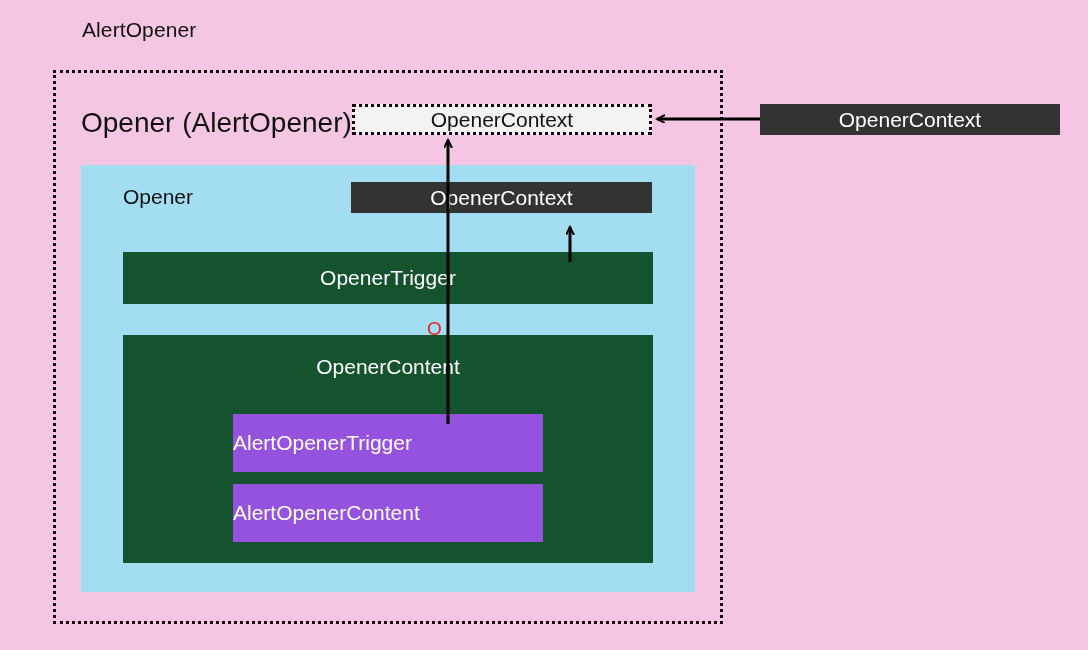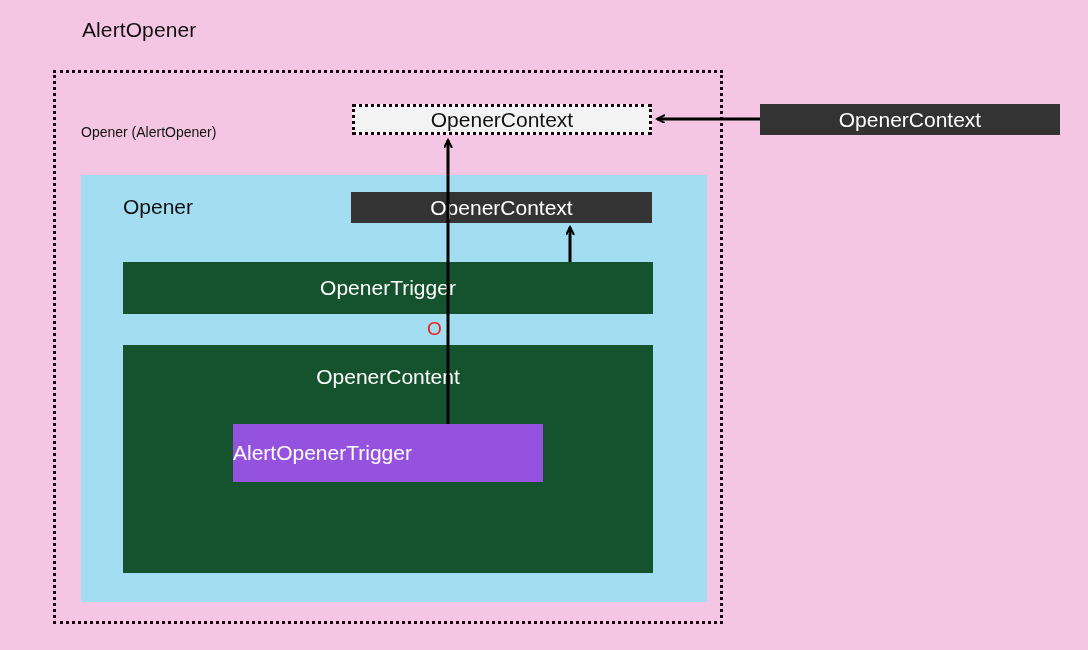--- a/index.html
+++ b/index.html
@@ -41,22 +41,22 @@
     height: 554px;
     border: 3px dotted #1a0010;
     box-sizing: border-box;
     background: transparent;
   }
 
   
   .opener-alert-label {
     position: absolute;
     left: 81px;
-    top: 124px;
-    font-size: 14px;
+    top: 107px;
+    font-size: 28px;
     color: #111111;
     white-space: nowrap;
   }
 
   
   .ctx-dashed {
     position: absolute;
     left: 352px;
     top: 104px;
     width: 300px;
@@ -85,25 +85,24 @@
     justify-content: center;
     font-size: 21px;
     color: #ffffff;
     white-space: nowrap;
   }
 
   
   .opener-panel {
     position: absolute;
     left: 81px;
-    top: 175px;
+    top: 165px;
     width: 614px;
     height: 427px;
     background: #a2ddf2;
-    padding-left: 12px;
   }
   .opener-panel-label {
     position: absolute;
     left: 42px;
     top: 20px;
     font-size: 21px;
     color: #111111;
     white-space: nowrap;
   }
 
@@ -224,20 +223,23 @@
       <span>OpenerTrigger</span>
     </div>
 
     <div class="box-blue content-box">
       <div class="content-box-label">OpenerContent</div>
 
       <div class="box-purple alert-trigger-box">
         <span>AlertOpenerTrigger</span>
       </div>
 
+      <div class="box-purple alert-content-box">
+        <span>AlertOpenerContent</span>
+      </div>
     </div>
   </div>
 
   <div class="red-marker">O</div>
 
   <svg class="arrows" width="1088" height="650" viewBox="0 0 1088 650">
     <defs>
       <marker id="ah" markerWidth="10" markerHeight="10" refX="8" refY="4" orient="auto" markerUnits="userSpaceOnUse">
         <path d="M0,0 L8,4 L0,8" fill="none" stroke="#000000" stroke-width="2"></path>
       </marker>

